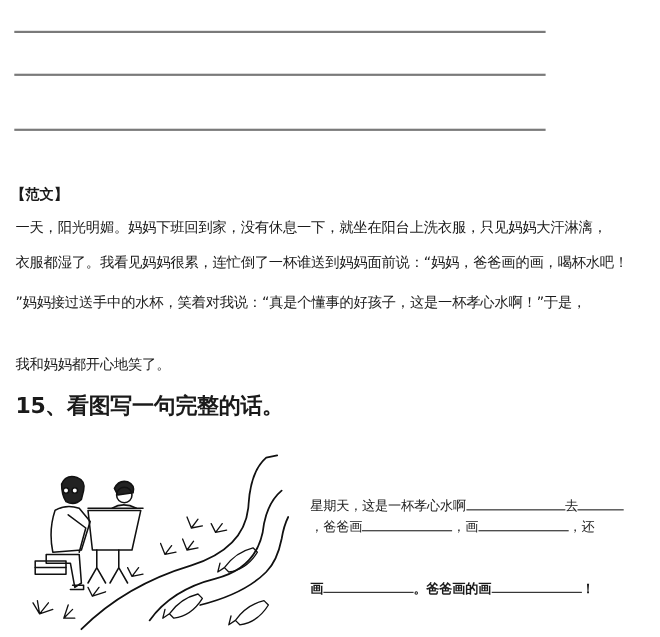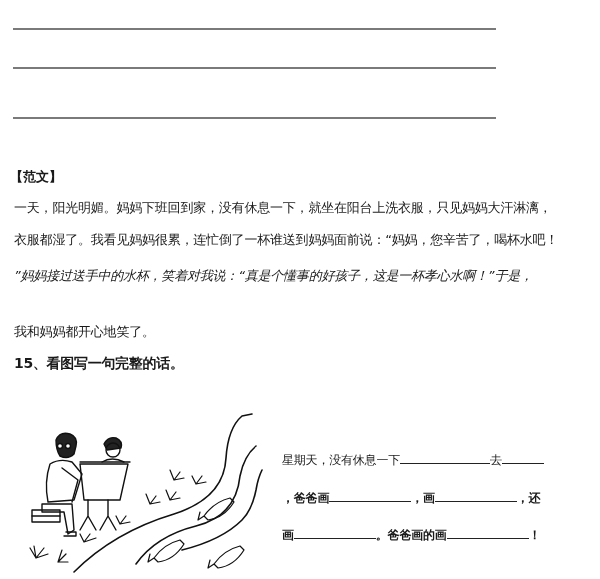--- a/index.html
+++ b/index.html
@@ -6,44 +6,44 @@
   body { width:600px; height:579px; position:relative; overflow:hidden;
          font-family:"DejaVu Sans","Liberation Sans",sans-serif; color:#1a1a1a; }
   .rule { position:absolute; left:13px; width:483px; height:0; border-top:2px solid #7a7a7a; }
   .rule.r1 { top:28px; }
   .rule.r2 { top:67px; }
   .rule.r3 { top:117px; }
   .label { position:absolute; left:10px; top:152px; font-size:13px; font-weight:bold;margin-top:16px; }
   .para { position:absolute; left:14px; width:560px; font-size:13px; line-height:16px; white-space:nowrap; letter-spacing:-0.2px; }
   .p1 { top:188px;margin-top:12px; }
   .p2 { top:232px; }
-  .p3 { top:268px;font-style:italic; }
+  .p3 { top:268px; }
   .p4 { top:324px; }
-  .heading { position:absolute; left:14px; top:355px; font-size:14px; font-weight:bold; letter-spacing:-0.3px; }
+  .heading { position:absolute; left:14px; top:355px; font-size:20px; font-weight:bold; letter-spacing:-0.3px; }
   .illus { position:absolute; left:8px; top:400px; width:265px; height:175px; }
   .fill { position:absolute; left:282px; font-size:12px; white-space:nowrap; letter-spacing:-0.2px; }
   .f1 { top:451px; }
-  .f2 { top:489px;font-weight:bold; }
+  .f2 { top:470px; }
   .f3 { top:526px;font-weight:bold; }
   .blank { display:inline-block; border-bottom:1px solid #222; height:12px; vertical-align:baseline; }
   .b-long { width:90px; }
   .b-short { width:42px; }
   .b-mid { width:82px; }
 </style>
 </head>
 <body>
 
 <div class="rule r1"></div>
 <div class="rule r2"></div>
 <div class="rule r3"></div>
 
 <div class="label">【范文】</div>
 
 <div class="para p1">一天，阳光明媚。妈妈下班回到家，没有休息一下，就坐在阳台上洗衣服，只见妈妈大汗淋漓，</div>
-<div class="para p2">衣服都湿了。我看见妈妈很累，连忙倒了一杯谁送到妈妈面前说：“妈妈，您辛苦了，喝杯水吧！</div>
+<div class="para p2">衣服都湿了。我看见妈妈很累，连忙倒了一杯谁送到妈妈面前说：“妈妈，爸爸画的画，喝杯水吧！</div>
 <div class="para p3">”妈妈接过送手中的水杯，笑着对我说：“真是个懂事的好孩子，这是一杯孝心水啊！”于是，</div>
 <div class="para p4">我和妈妈都开心地笑了。</div>
 
 <div class="heading">15、看图写一句完整的话。</div>
 
 <div class="illus">
   <svg width="265" height="175" viewBox="0 0 265 175" fill="none" stroke="#111" stroke-width="1.4" stroke-linecap="round" stroke-linejoin="round">
 
     <g>
       <path d="M48 40 q4 -9 14 -6 q8 3 6 12 l-2 8 q-6 6 -14 2 q-4 -6 -4 -16z" fill="#222"></path>
@@ -89,20 +89,20 @@
 
     <g stroke-width="1.2">
       <path d="M196 116 q10 -14 26 -18 l4 4 q-10 16 -26 18z m0 0 l-6 4 l2 -8"></path>
       <path d="M146 158 q10 -14 26 -18 l4 4 q-10 16 -26 18z m0 0 l-6 4 l2 -8"></path>
       <path d="M206 164 q10 -14 26 -18 l4 4 q-10 16 -26 18z m0 0 l-6 4 l2 -8"></path>
     </g>
   </svg>
 </div>
 
 <div class="fill f1">
-  <span>星期天，没有休息一下</span><span class="blank b-long"></span><span>去</span><span class="blank b-short"></span>
+  <span>星期天，这是一杯孝心水啊</span><span class="blank b-long"></span><span>去</span><span class="blank b-short"></span>
 </div>
 <div class="fill f2">
   <span>，爸爸画</span><span class="blank b-mid"></span><span>，画</span><span class="blank b-mid"></span><span>，还</span>
 </div>
 <div class="fill f3">
   <span>画</span><span class="blank b-mid"></span><span>。爸爸画的画</span><span class="blank b-mid"></span><span>！</span>
 </div>
 
 </body></html>

